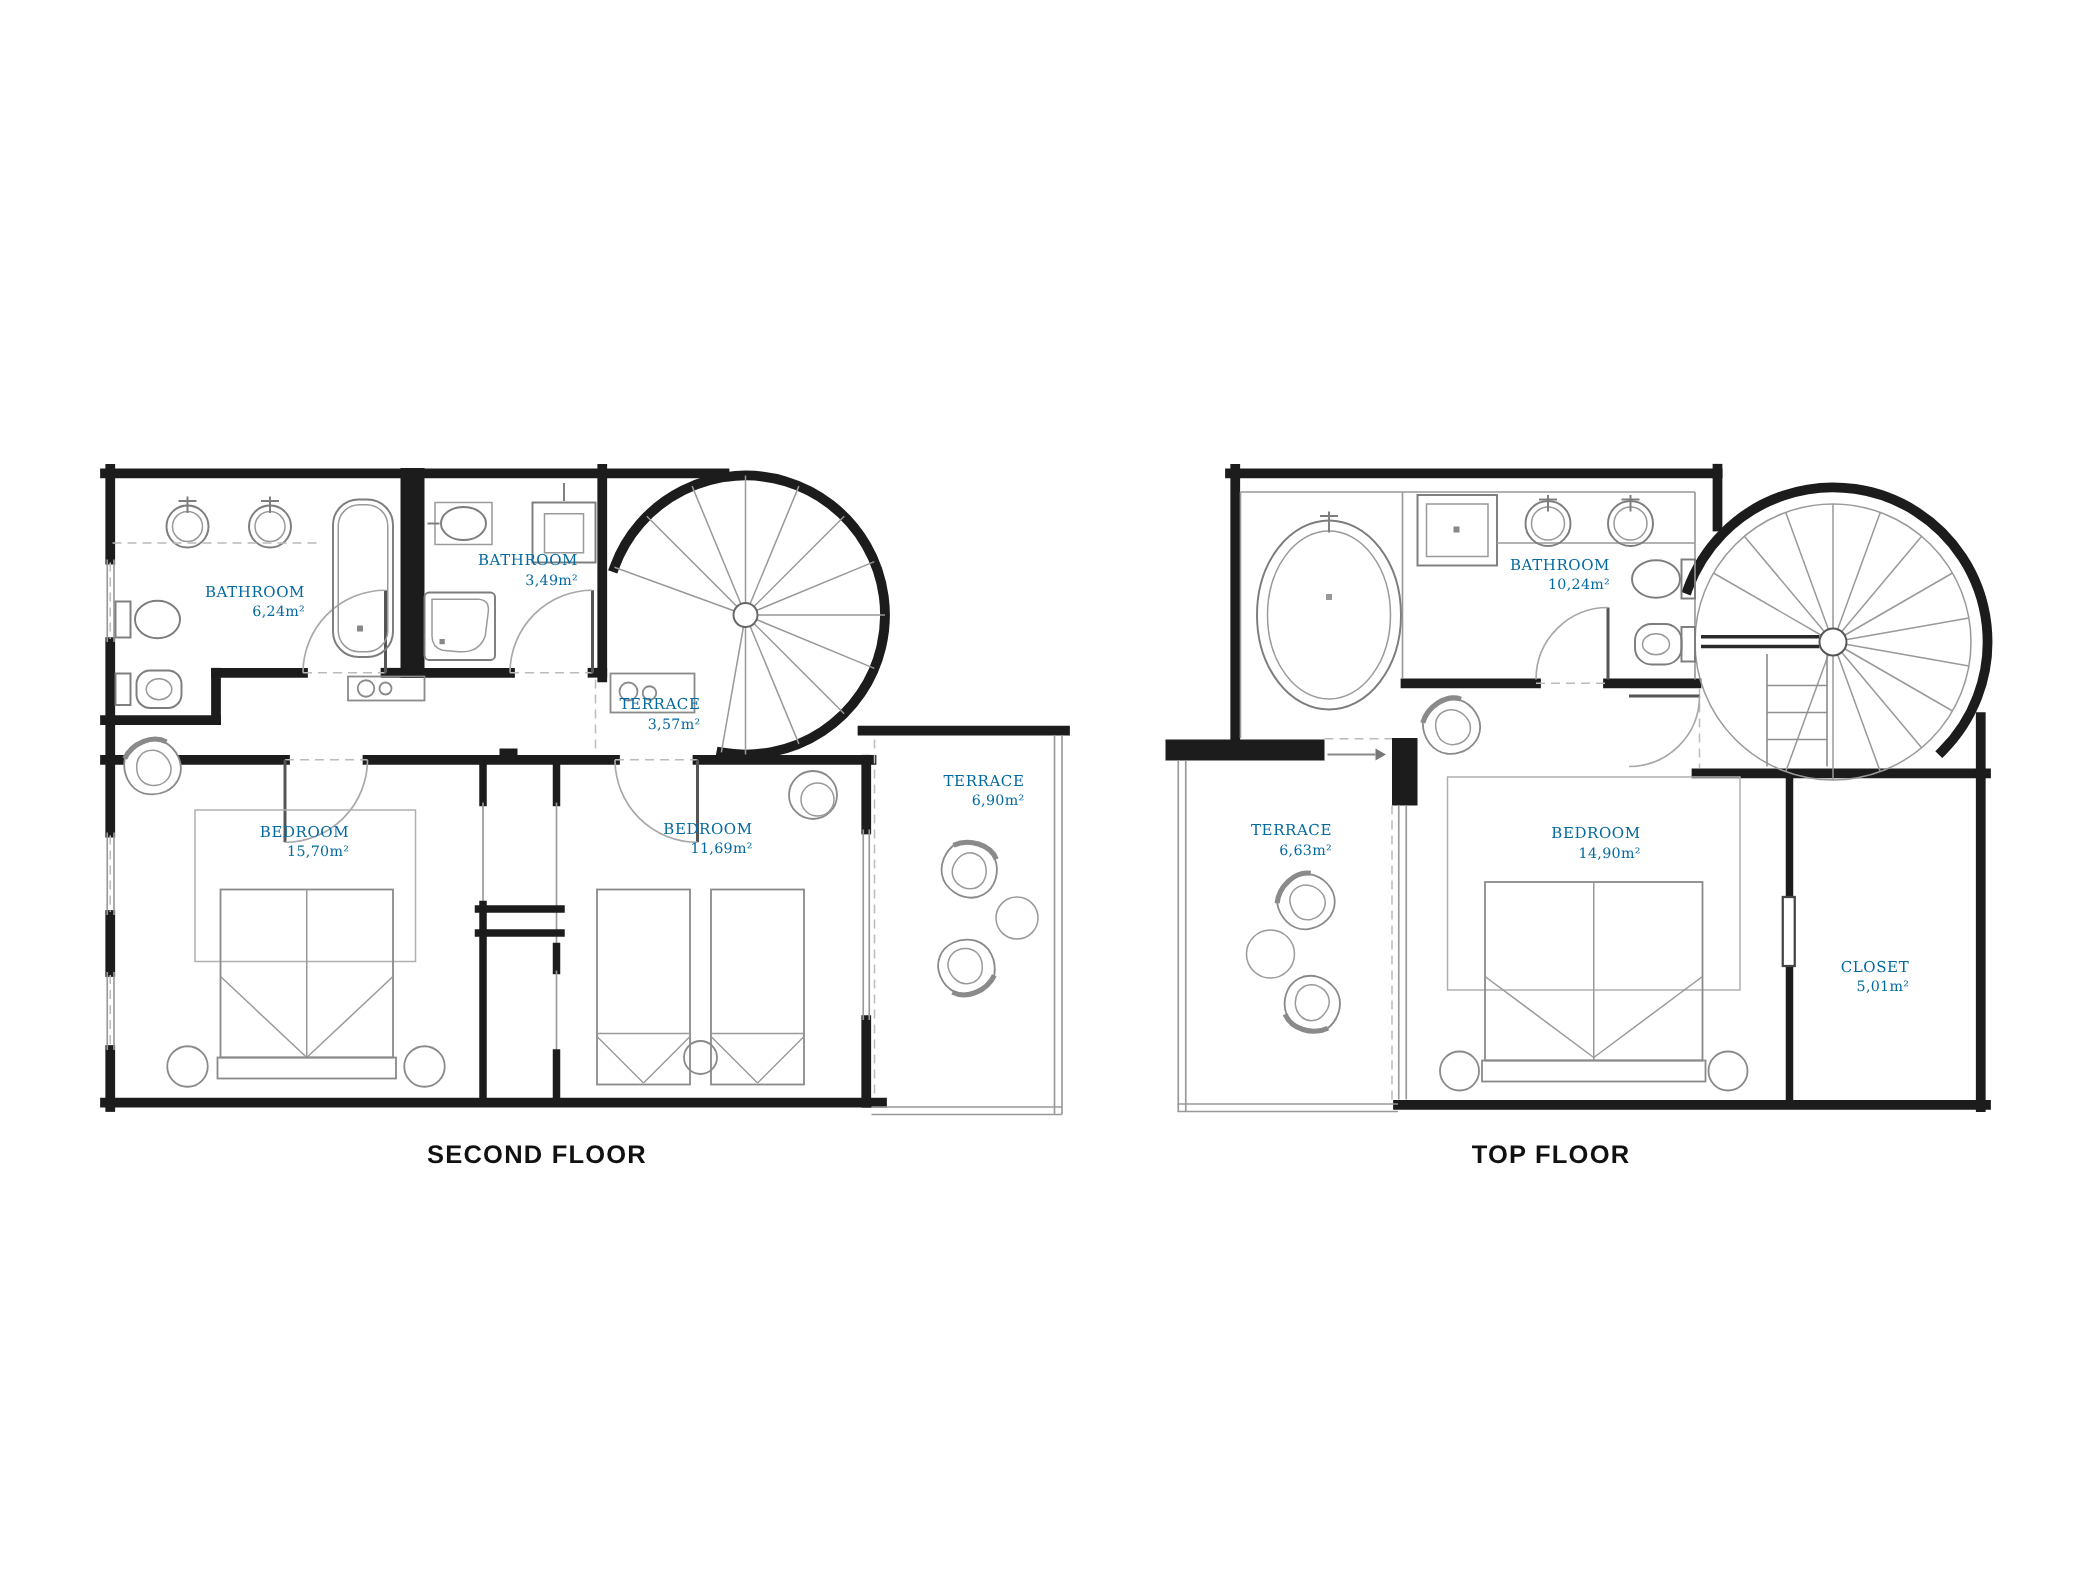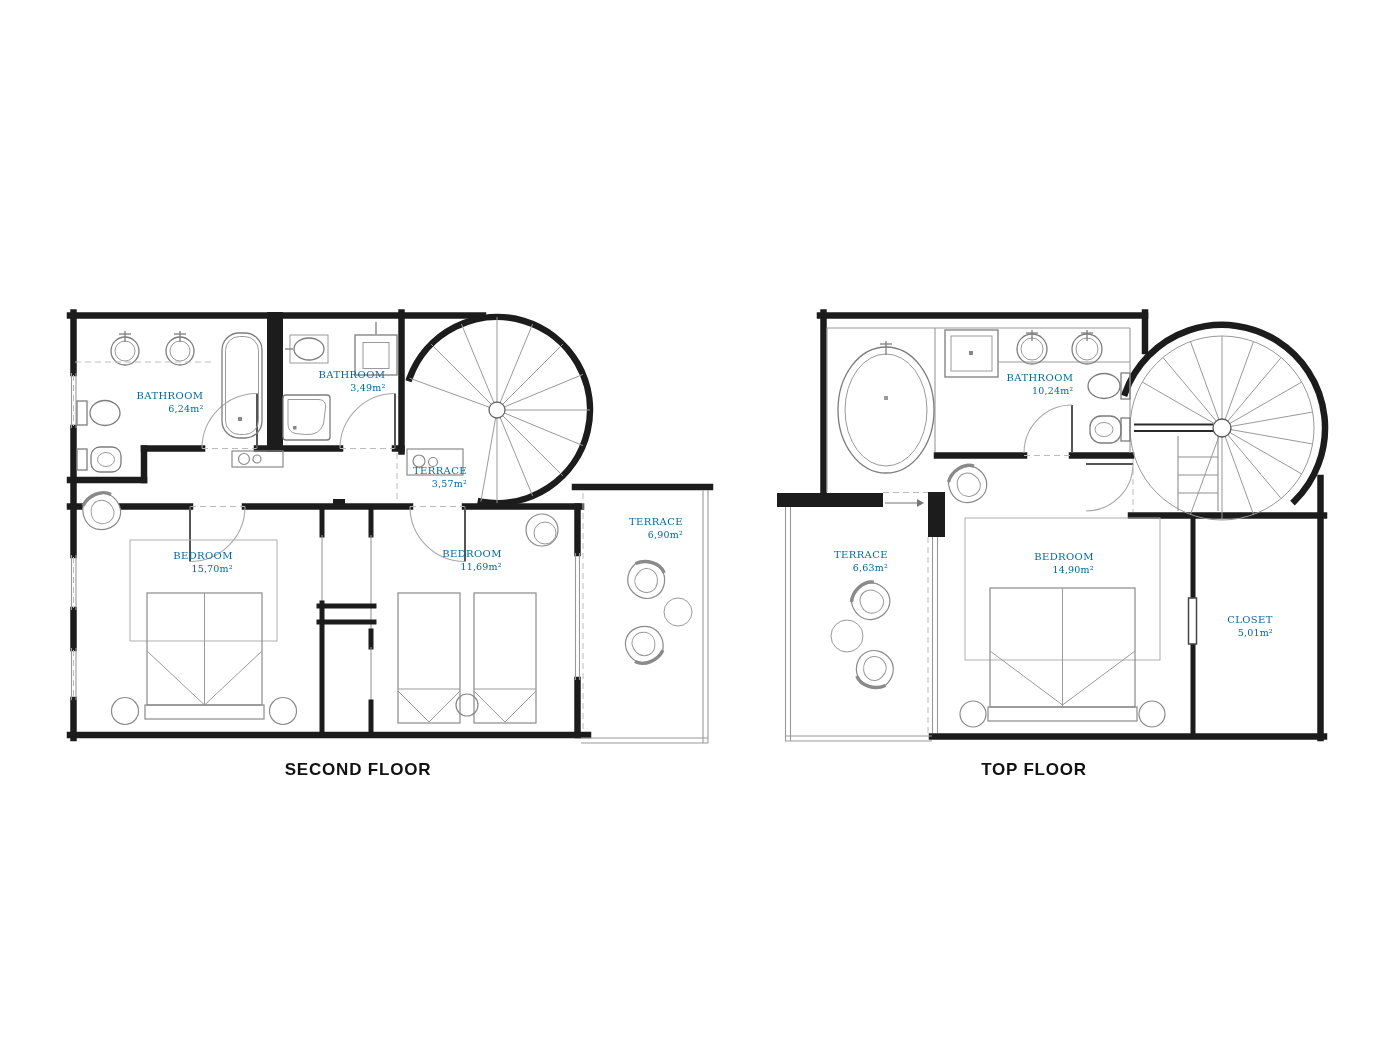--- a/index.html
+++ b/index.html
@@ -396,21 +396,21 @@
     <span class="room-area">10,24m²</span>
   </div>
   <div class="room-label" style="left:861px;top:561px;">
     <span class="room-name">TERRACE</span>
     <span class="room-area">6,63m²</span>
   </div>
   <div class="room-label" style="left:1064px;top:563px;">
     <span class="room-name">BEDROOM</span>
     <span class="room-area">14,90m²</span>
   </div>
-  <div class="room-label" style="left:1250px;top:626px;">
+  <div class="room-label" style="left:1250px;top:652px;">
     <span class="room-name">CLOSET</span>
     <span class="room-area">5,01m²</span>
   </div>
 
   <div class="floor-title" style="left:358px;top:770px;">SECOND FLOOR</div>
   <div class="floor-title" style="left:1034px;top:770px;">TOP FLOOR</div>
 
 </div>
 
 </body></html>

